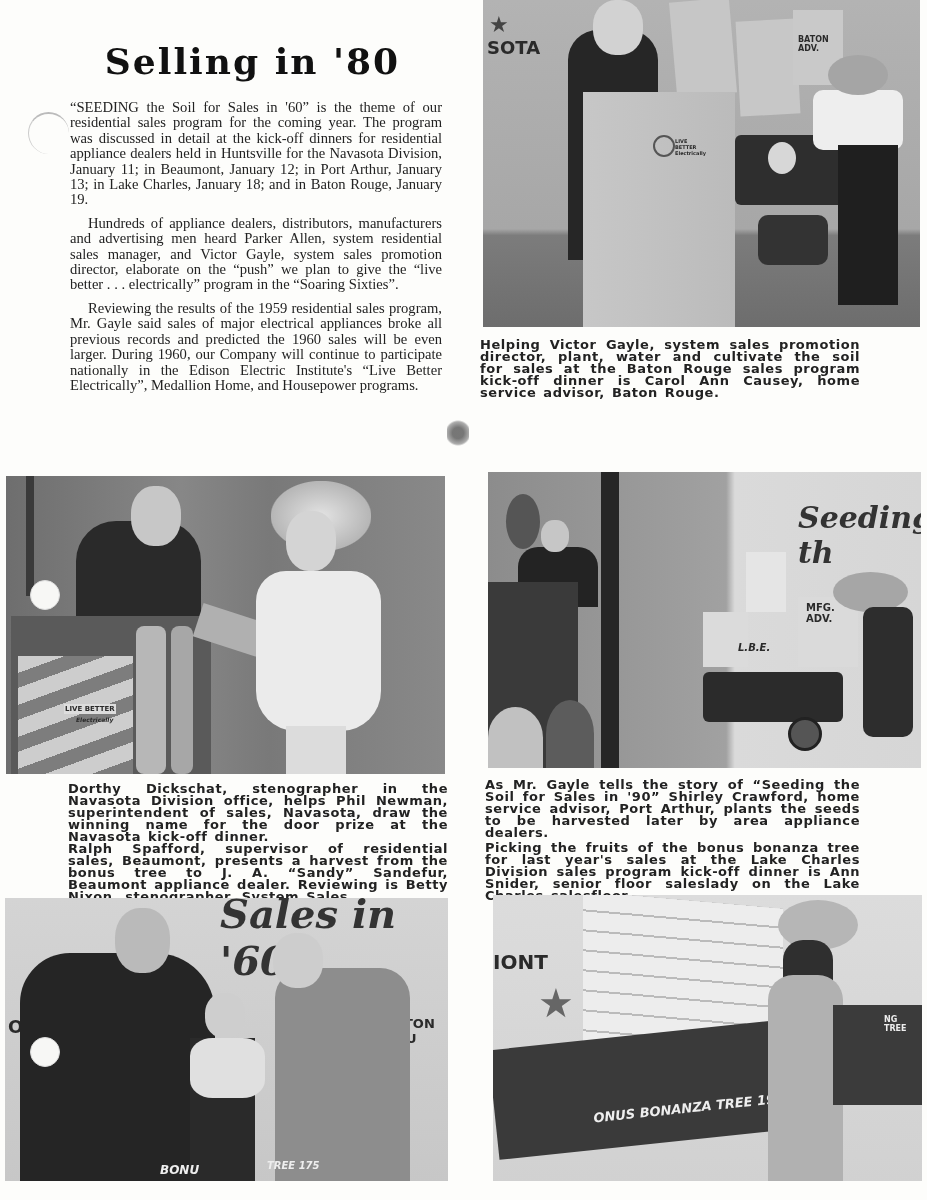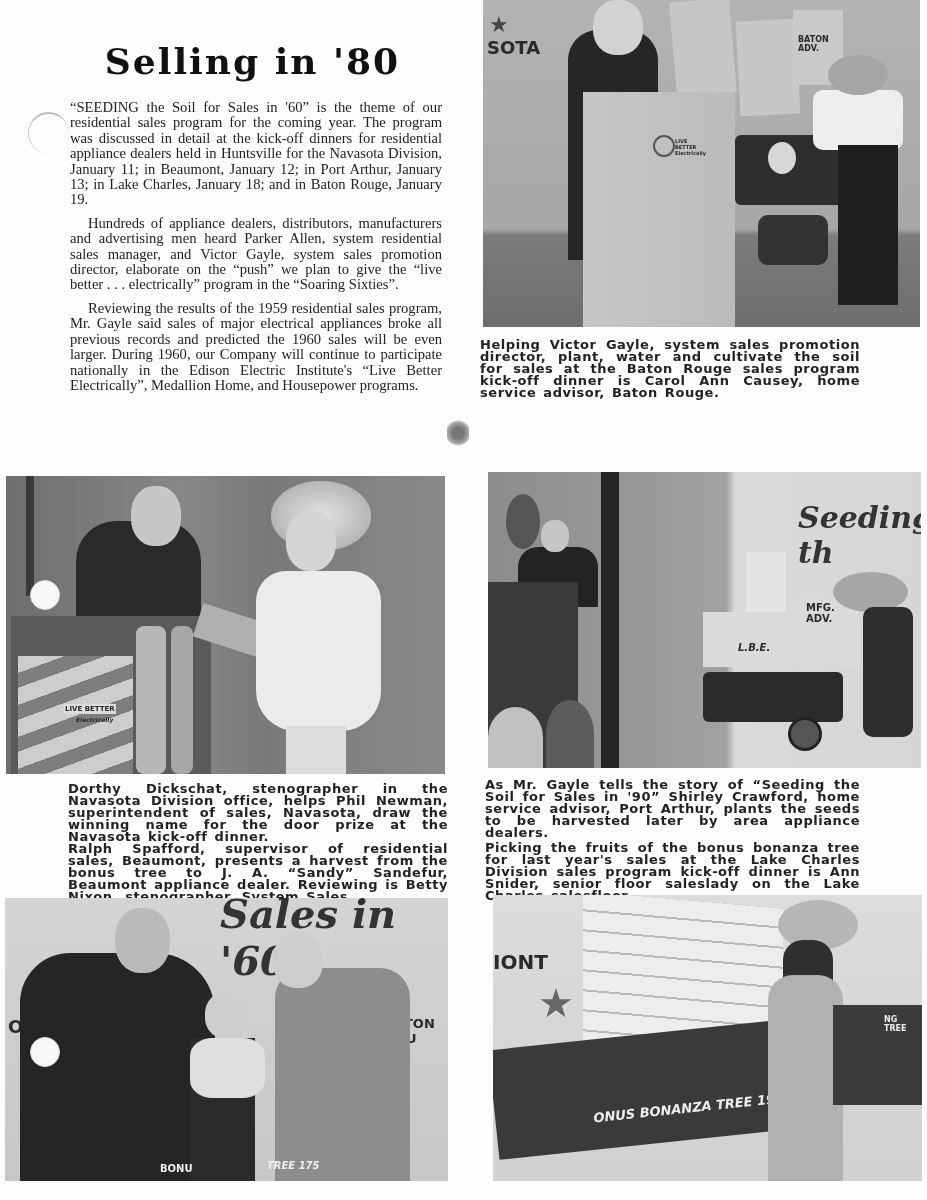--- a/index.html
+++ b/index.html
@@ -129,21 +129,21 @@
   <div class="ptext" style="left:3px;top:118px;font-size:18px;">ONT</div>
   <div class="ptext" style="left:380px;top:118px;font-size:13px;">BATON ROU</div>
   <div class="ptext" style="left:383px;top:175px;font-size:12px;">ES</div>
   <div class="shape" style="left:15px;top:55px;width:195px;height:228px;background:#252525;border-radius:50px 60px 0 0;"></div>
   <div class="shape" style="left:110px;top:10px;width:55px;height:65px;background:#bcbab5;border-radius:45%;"></div>
   <div class="shape" style="left:200px;top:95px;width:40px;height:45px;background:#d0cec9;border-radius:45%;"></div>
   <div class="shape" style="left:185px;top:140px;width:65px;height:143px;background:#2a2a2a;"></div>
   <div class="shape" style="left:185px;top:140px;width:75px;height:60px;background:#e2e0db;border-radius:30%;"></div>
   <div class="shape" style="left:270px;top:70px;width:135px;height:213px;background:#8e8d8a;border-radius:30px 30px 0 0;"></div>
   <div class="shape" style="left:268px;top:35px;width:50px;height:55px;background:#cfcdc8;border-radius:45%;"></div>
-  <div class="ptext" style="left:155px;top:265px;font-size:10px;color:#eee;">BONU</div>
+  <div class="ptext" style="left:155px;top:265px;font-size:12px;color:#eee;font-style:italic;">BONU</div>
   <div class="ptext" style="left:262px;top:262px;font-size:10px;color:#eee;font-style:italic;">TREE 175</div>
 </div>
 <div class="punch" style="left:30px;top:1037px;"></div>
 
 <div class="photo" style="left:493px;top:895px;width:429px;height:286px;background:linear-gradient(#dedcd7,#d3d1cc);">
   <div class="ptext" style="left:0;top:55px;font-size:20px;">IONT</div>
   <div class="shape" style="left:45px;top:85px;font-size:40px;color:#666;">★</div>
   <div class="shape" style="left:90px;top:5px;width:200px;height:150px;background:repeating-linear-gradient(#eeede9 0 18px,#bdbbb6 18px 20px);transform:skewY(5deg);"></div>
   <div class="shape" style="left:0;top:140px;width:290px;height:110px;background:#3a3a3a;transform:rotate(-6deg);"></div>
   <div class="ptext" style="left:100px;top:205px;font-size:13px;color:#eee;font-style:italic;transform:rotate(-6deg);">ONUS BONANZA TREE 1959</div>

